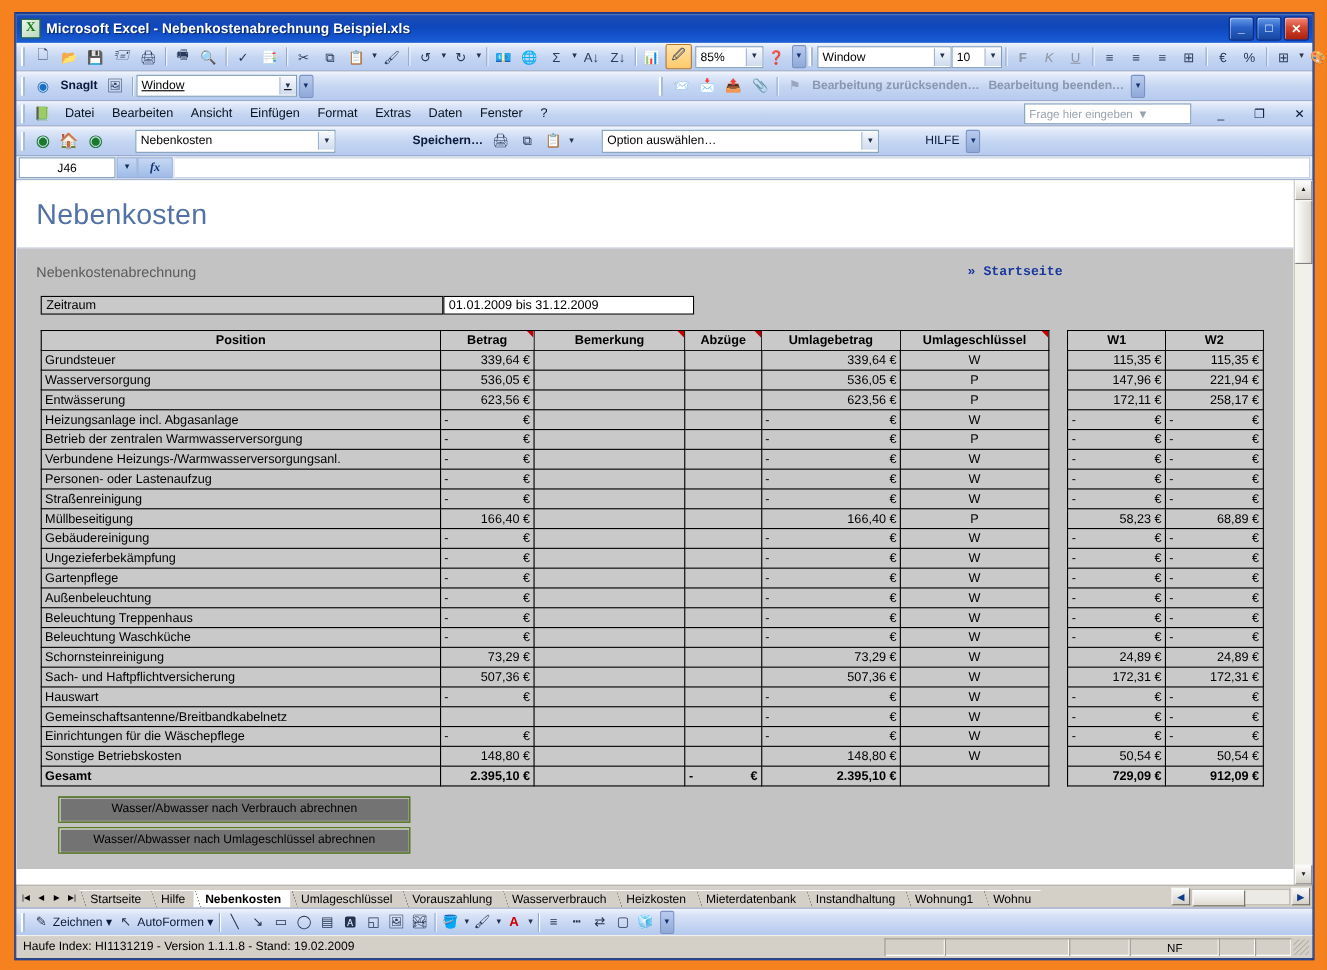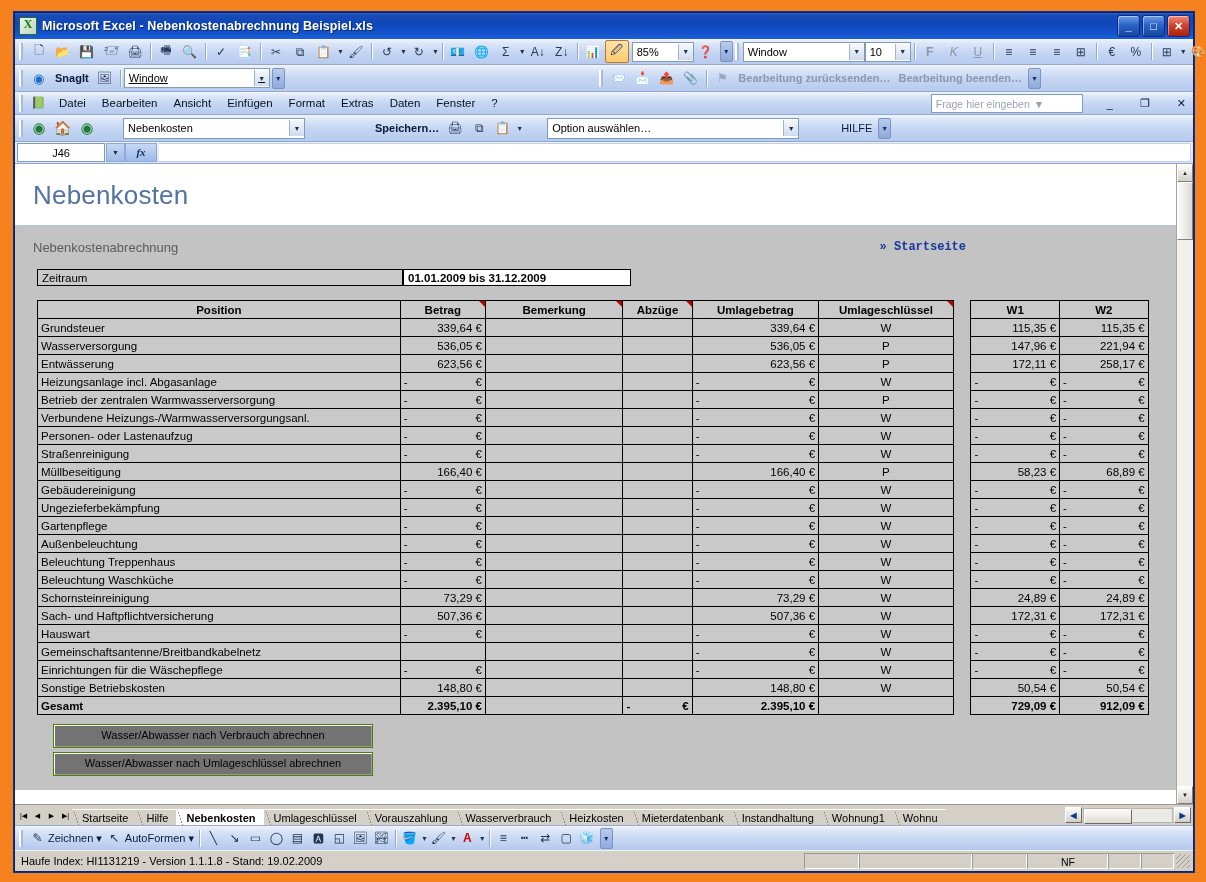--- a/index.html
+++ b/index.html
@@ -119,21 +119,21 @@
   .band{background:#c3c3c3;padding:14px 0 10px 0;}
   .subttl{font-size:13px;color:#5b5b5b;margin-left:18px;}
   .startlink{
     position:absolute;right:210px;font-size:12px;font-weight:bold;color:#17379e;font-family:Liberation Mono, monospace;
   }
   .zeile{display:flex;margin:14px 0 0 22px;}
   .zcell{
     border:1px solid #000;background:#c9c9c9;height:17px;line-height:17px;
     font-size:11.5px;color:#000;padding-left:4px;box-sizing:border-box;
   }
-  .zcell.val{background:#fff;font-weight:bold;}
+  .zcell.val{background:#fff;}
   
   table.nk{border-collapse:collapse;margin:14px 0 0 22px;table-layout:fixed;}
   table.nk td,table.nk th{
     border:1px solid #000;height:18px;font-size:11.5px;color:#000;
     padding:0 3px;box-sizing:border-box;overflow:hidden;white-space:nowrap;
     font-weight:normal;background:#c9c9c9;
   }
   table.nk th{font-weight:bold;text-align:center;background:#c9c9c9;position:relative;}
   th.lf{text-align:left;padding-left:4px;}
   td.pos{text-align:left;background:#c9c9c9;}

